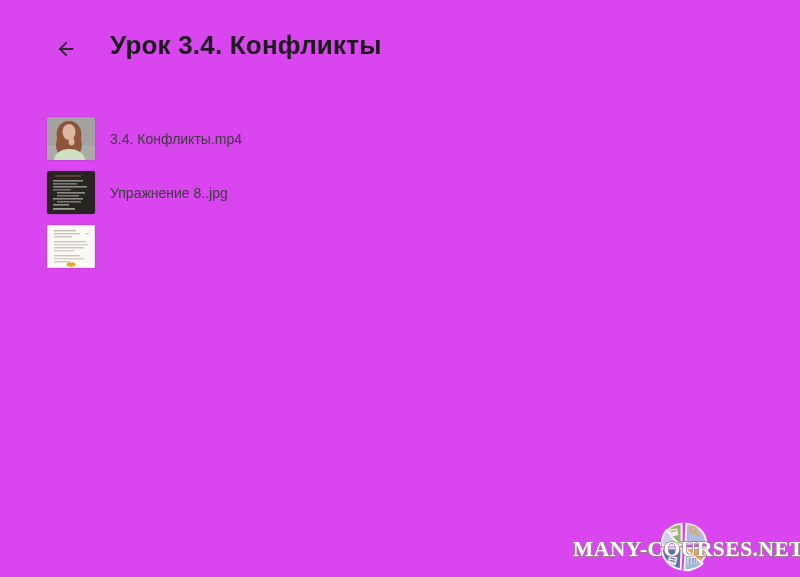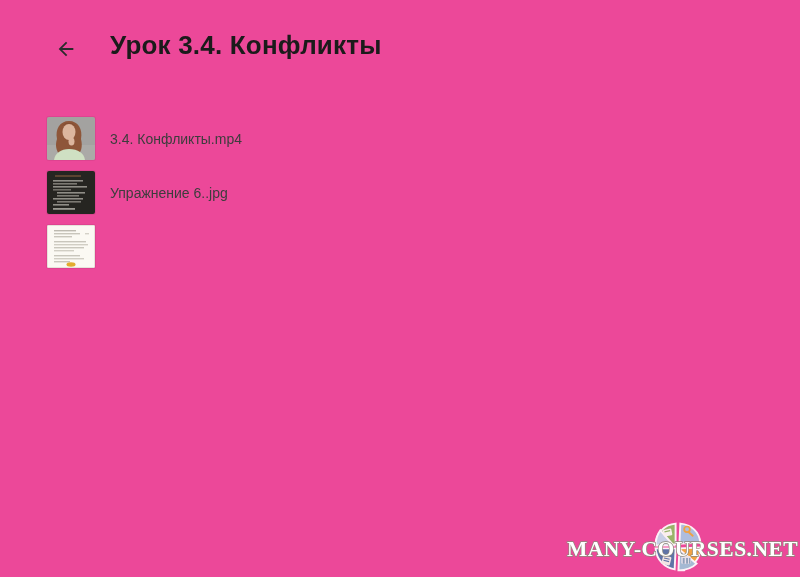--- a/index.html
+++ b/index.html
@@ -1,20 +1,20 @@
 <!DOCTYPE html>
 <html><head>
 <meta charset="utf-8">
 <style>
   html, body { margin: 0; padding: 0; background: #ffffff; }
   .page {
     position: relative;
     width: 800px;
     height: 577px;
-    background: #ec4899;
+    background: #d946ef;
     overflow: hidden;
     font-family: "Liberation Sans", sans-serif;
   }
 
   
   .header { position: absolute; left: 0; top: 0; width: 100%; height: 80px; }
   .back-btn {
     position: absolute;
     left: 52px; top: 36px;
     width: 28px; height: 26px;
@@ -55,21 +55,21 @@
   .file-label {
     margin-left: 15px;
     font-size: 14px;
     color: #3d3d3d;
     white-space: nowrap;
   }
 
   
   .watermark {
     position: absolute;
-    right: 7px; bottom: 0;
+    right: 1px; bottom: 0;
     width: 226px; height: 62px;
     pointer-events: none;
   }
   .watermark .globe {
     position: absolute;
     left: 80px; top: 1px;
     width: 61px; height: 61px;
     opacity: 0.92;
   }
   .watermark .wm-text {
@@ -130,21 +130,21 @@
           <rect x="6" y="15" width="34" height="1.6" fill="#8f8d86"></rect>
           <rect x="6" y="18" width="18" height="1.6" fill="#6f6d66"></rect>
           <rect x="10" y="21" width="28" height="1.6" fill="#8f8d86"></rect>
           <rect x="10" y="24" width="22" height="1.6" fill="#7c7a73"></rect>
           <rect x="6" y="27" width="30" height="1.6" fill="#8f8d86"></rect>
           <rect x="10" y="30" width="24" height="1.6" fill="#7c7a73"></rect>
           <rect x="6" y="33" width="16" height="1.6" fill="#8f8d86"></rect>
           <rect x="6" y="37" width="22" height="1.8" fill="#9b9992"></rect>
         </svg>
       </div>
-      <span class="file-label">Упражнение 6..jpg</span>
+      <span class="file-label">Упражнение 8..jpg</span>
     </div>
 
     <div class="file-item">
       <div class="thumb">
         <svg viewBox="0 0 48 43">
           <rect x="0" y="0" width="48" height="43" fill="#fbf9f3"></rect>
           <rect x="0.5" y="0.5" width="47" height="42" fill="none" stroke="#e6e3da" stroke-width="1"></rect>
           <rect x="7" y="5" width="22" height="1.4" fill="#bdbab0"></rect>
           <rect x="7" y="8" width="26" height="1.4" fill="#c9c6bc"></rect>
           <rect x="7" y="11" width="18" height="1.4" fill="#c9c6bc"></rect>

